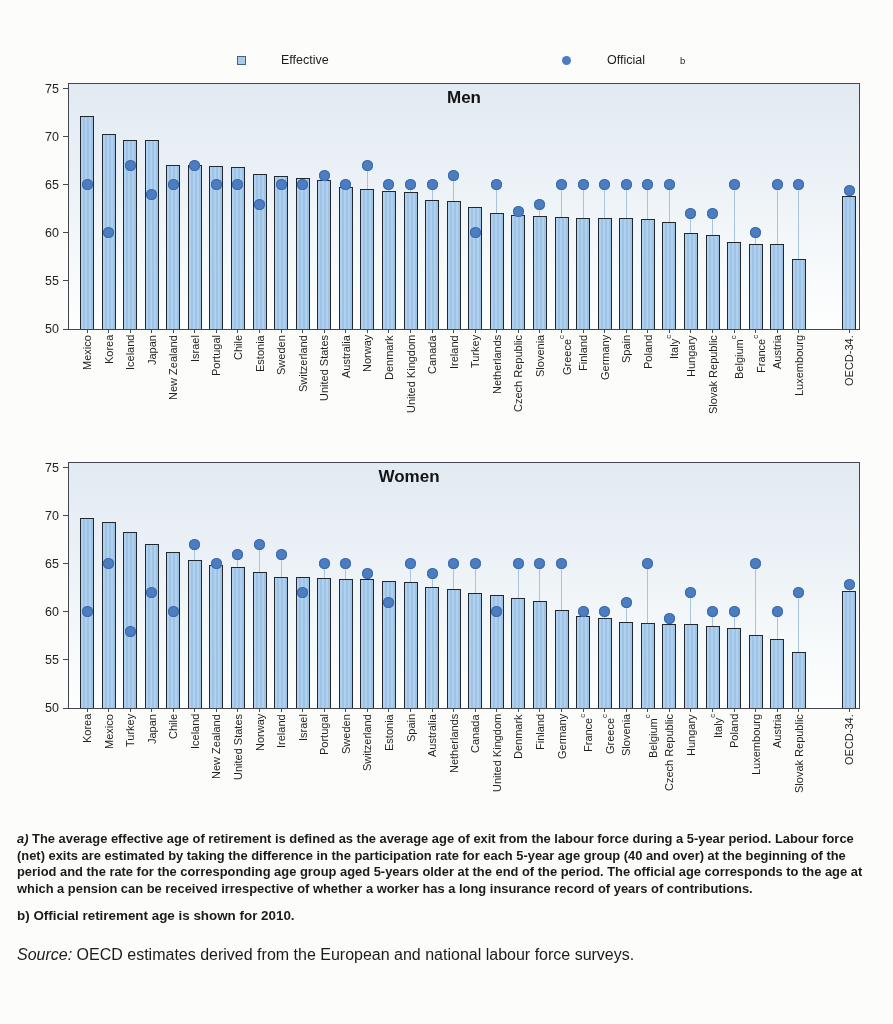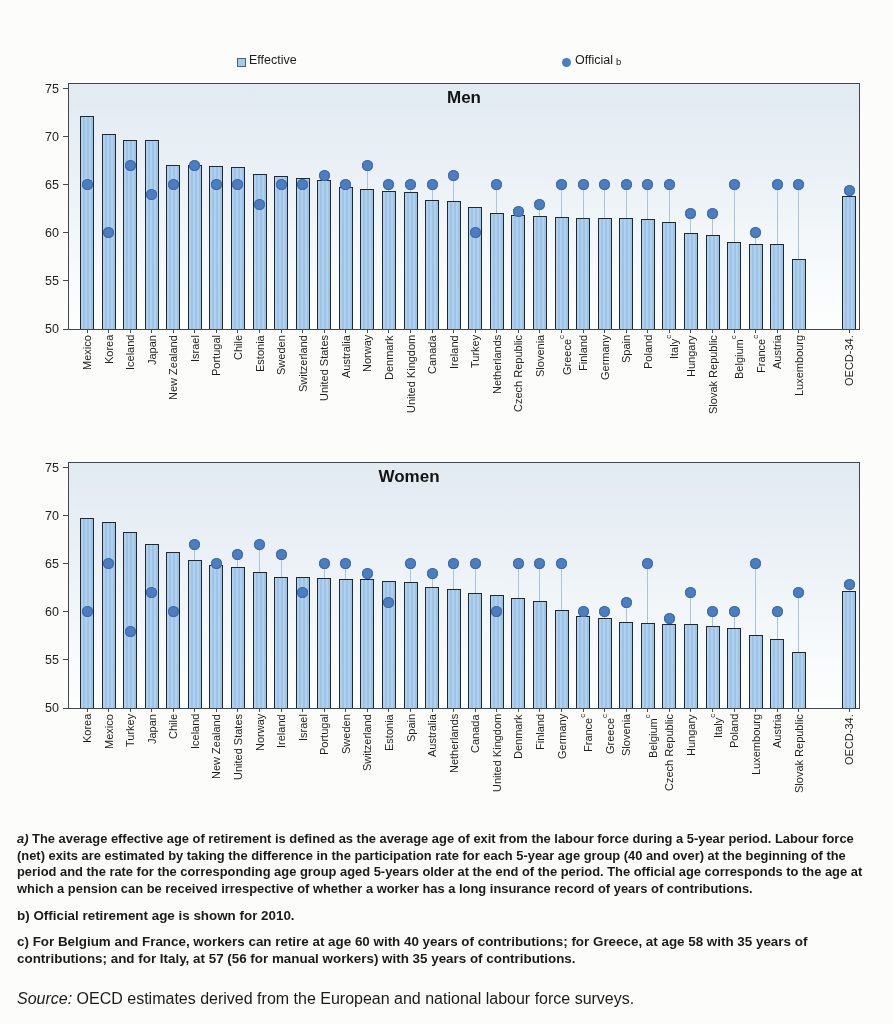--- a/index.html
+++ b/index.html
@@ -4,21 +4,21 @@
 <style>
   html,body{margin:0;padding:0;background:#e9e9e6;}
   .page{position:relative;width:893px;height:1024px;background:#fcfcfa;
         font-family:"Liberation Sans",sans-serif;color:#1c1c1e;overflow:hidden;margin:0 auto;}
 
   .fig-title{position:absolute;top:11px;left:0;width:100%;text-align:center;
              font-size:19px;font-weight:bold;color:#161616;}
   .fig-title sup{font-size:11px;font-weight:bold;}
 
   .legend{position:absolute;top:53px;left:0;width:100%;height:16px;font-size:12.5px;}
-  .legend-item{position:absolute;display:flex;align-items:flex-end;white-space:nowrap;}
+  .legend-item{position:absolute;display:flex;align-items:center;white-space:nowrap;gap:32px;}
   #legend-effective{left:237px;}
   #legend-official{left:562px;}
   .swatch-square{display:inline-block;width:7px;height:7px;background:#a9cbea;
                  border:1.5px solid #4a5f85;margin-right:3px;}
   .swatch-dot{display:inline-block;width:9px;height:9px;border-radius:50%;
               background:#4b7dc0;margin-right:4px;}
   .legend-item sup{font-size:9.5px;margin-left:3px;}
 
   .plot{position:absolute;left:68px;width:790px;height:245px;
         border:1.5px solid #43464c;
@@ -430,17 +430,16 @@
       <div class="stem" style="left: 779.5px; bottom: 117.216px; height: 6.72549px;"></div>
       <div class="bar" style="left: 773px; height: 117.216px;"></div>
       <div class="dot" style="left: 774.5px; bottom: 118.441px;"></div>
       <div class="xtick" style="left: 779.5px;"></div>
       <div class="xlabel" style="left: 773px;">OECD-34.</div>
     </div>
 
   <div class="footnotes">
     <p class="fn fn-a"><span class="marker">a)</span> <span>The average effective age of retirement is defined as the average age of exit from the labour force during a 5-year period. Labour force (net) exits are estimated by taking the difference in the participation rate for each 5-year age group (40 and over) at the beginning of the period and the rate for the corresponding age group aged 5-years older at the end of the period. The official age corresponds to the age at which a pension can be received irrespective of whether a worker has a long insurance record of years of contributions.</span></p>
     <p class="fn fn-b"><span class="marker">b)</span> <span>Official retirement age is shown for 2010.</span></p>
-    <p class="fn fn-c"><span class="marker">c)</span> <span>For Belgium and France, workers can retire at age 60 with 40 years of contributions; for Greece, at age 58 with 35 years of contributions; and for Italy, at 57 (56 for manual workers) with 35 years of contributions.</span></p>
     <p class="source"><span class="marker">Source:</span> <span>OECD estimates derived from the European and national labour force surveys.</span></p>
   </div>
 
 </div>
 
 </body></html>

